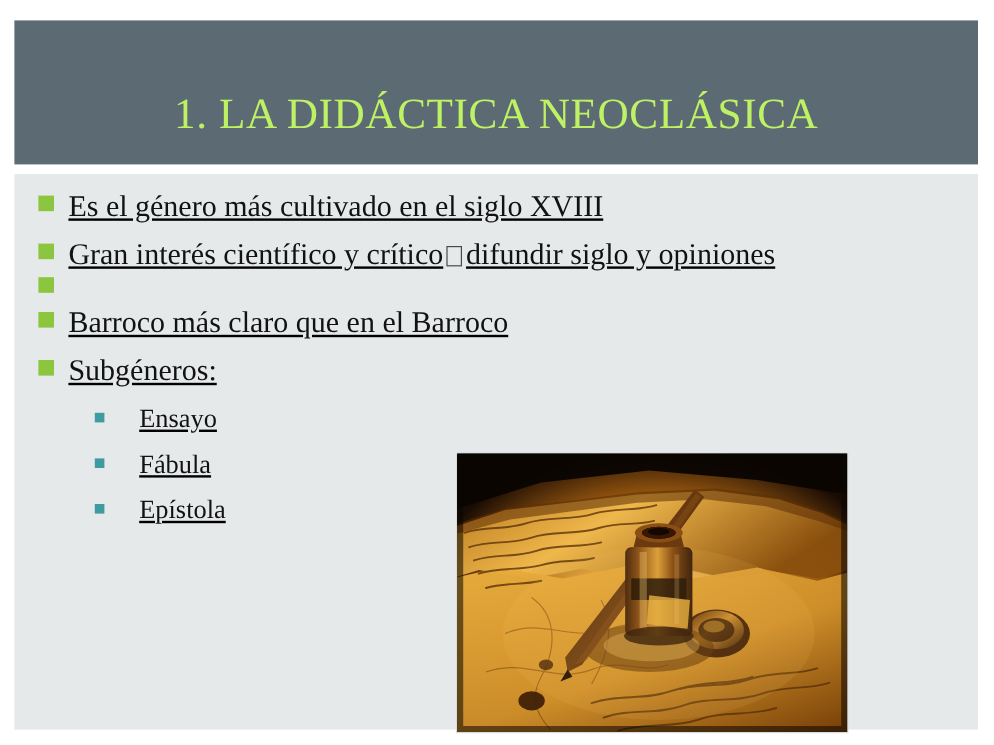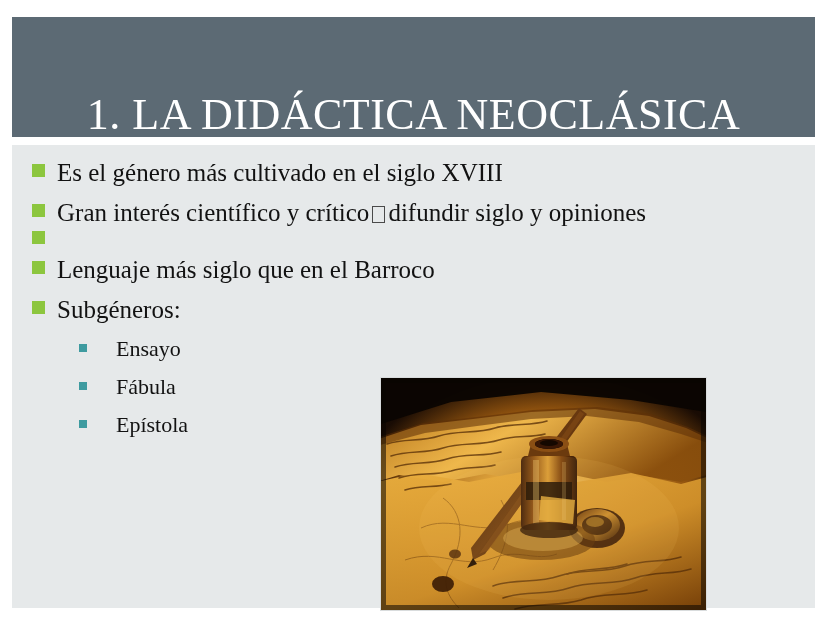--- a/index.html
+++ b/index.html
@@ -27,45 +27,47 @@
     left: 12px;
     top: 17px;
     width: 803px;
     height: 120px;
     background: #5c6a74;
     display: flex;
     align-items: flex-end;
     justify-content: center;
   }
   #title-text {
-    color: #ffffff;
+    color: #bef264;
     font-family: "Liberation Serif", "DejaVu Serif", serif;
-    font-size: 44px;
+    font-size: 36px;
     font-weight: 400;
     letter-spacing: 0.5px;
     line-height: 1;
+    padding-bottom: 24px;
     white-space: nowrap;
   }
 
   
   #content-panel {
     position: absolute;
     left: 12px;
     top: 145px;
     width: 803px;
     height: 463px;
     background: #e6e9ea;
   }
 
   
   #bullet-list {
     position: absolute;
     left: 20px;
     top: 10px;
     width: 760px;
+    text-decoration: underline;
   }
 
   .bullet-row {
     display: flex;
     align-items: baseline;
     margin-bottom: 4px;
   }
 
   .bullet-row.level-1 {
     padding-left: 0px;
@@ -158,21 +160,21 @@
         <span class="marker-l1"></span>
         <span class="bullet-text-l1"><span>Gran interés científico y crítico</span><span class="tofu"></span><span>difundir siglo y opiniones</span></span>
       </div>
 
       <div class="bullet-row level-1">
         <span class="marker-l1"></span>
       </div>
 
       <div class="bullet-row level-1">
         <span class="marker-l1"></span>
-        <span class="bullet-text-l1">Lenguaje más siglo que en el Barroco</span>
+        <span class="bullet-text-l1">Barroco más claro que en el Barroco</span>
       </div>
 
       <div class="bullet-row level-1">
         <span class="marker-l1"></span>
         <span class="bullet-text-l1">Subgéneros:</span>
       </div>
 
       <div class="bullet-row level-2">
         <span class="marker-l2"></span>
         <span class="bullet-text-l2">Ensayo</span>

